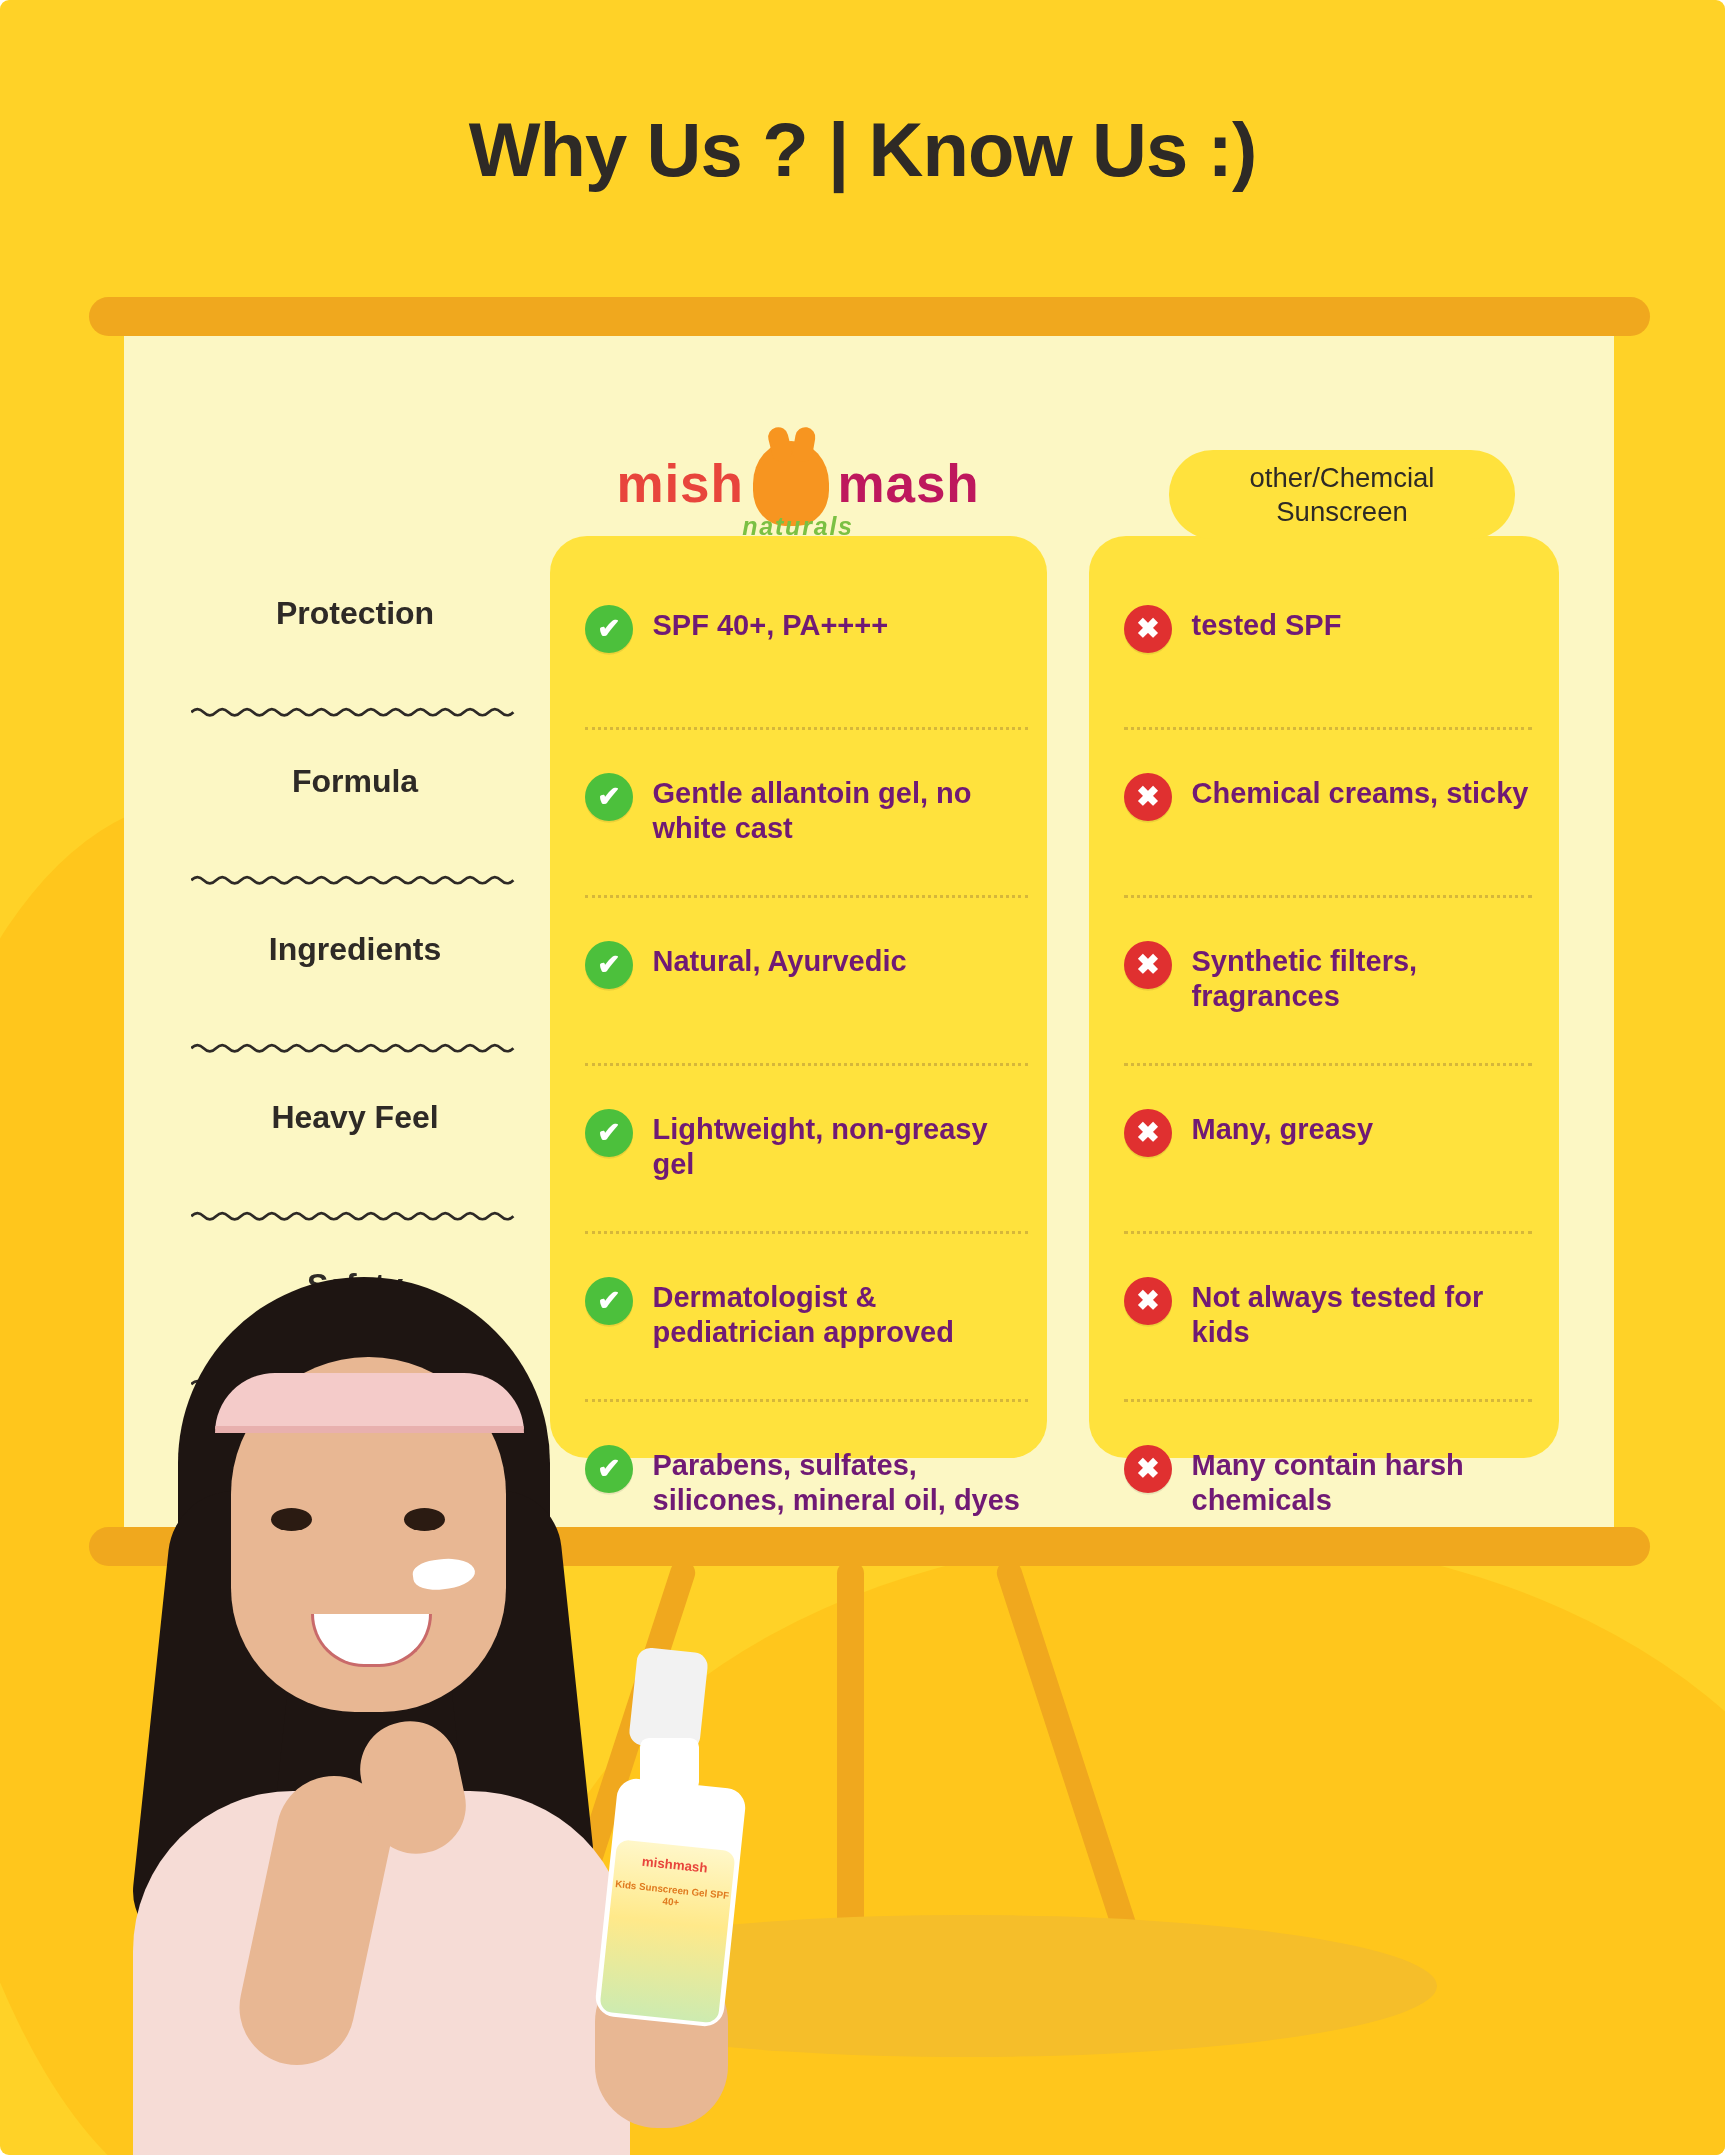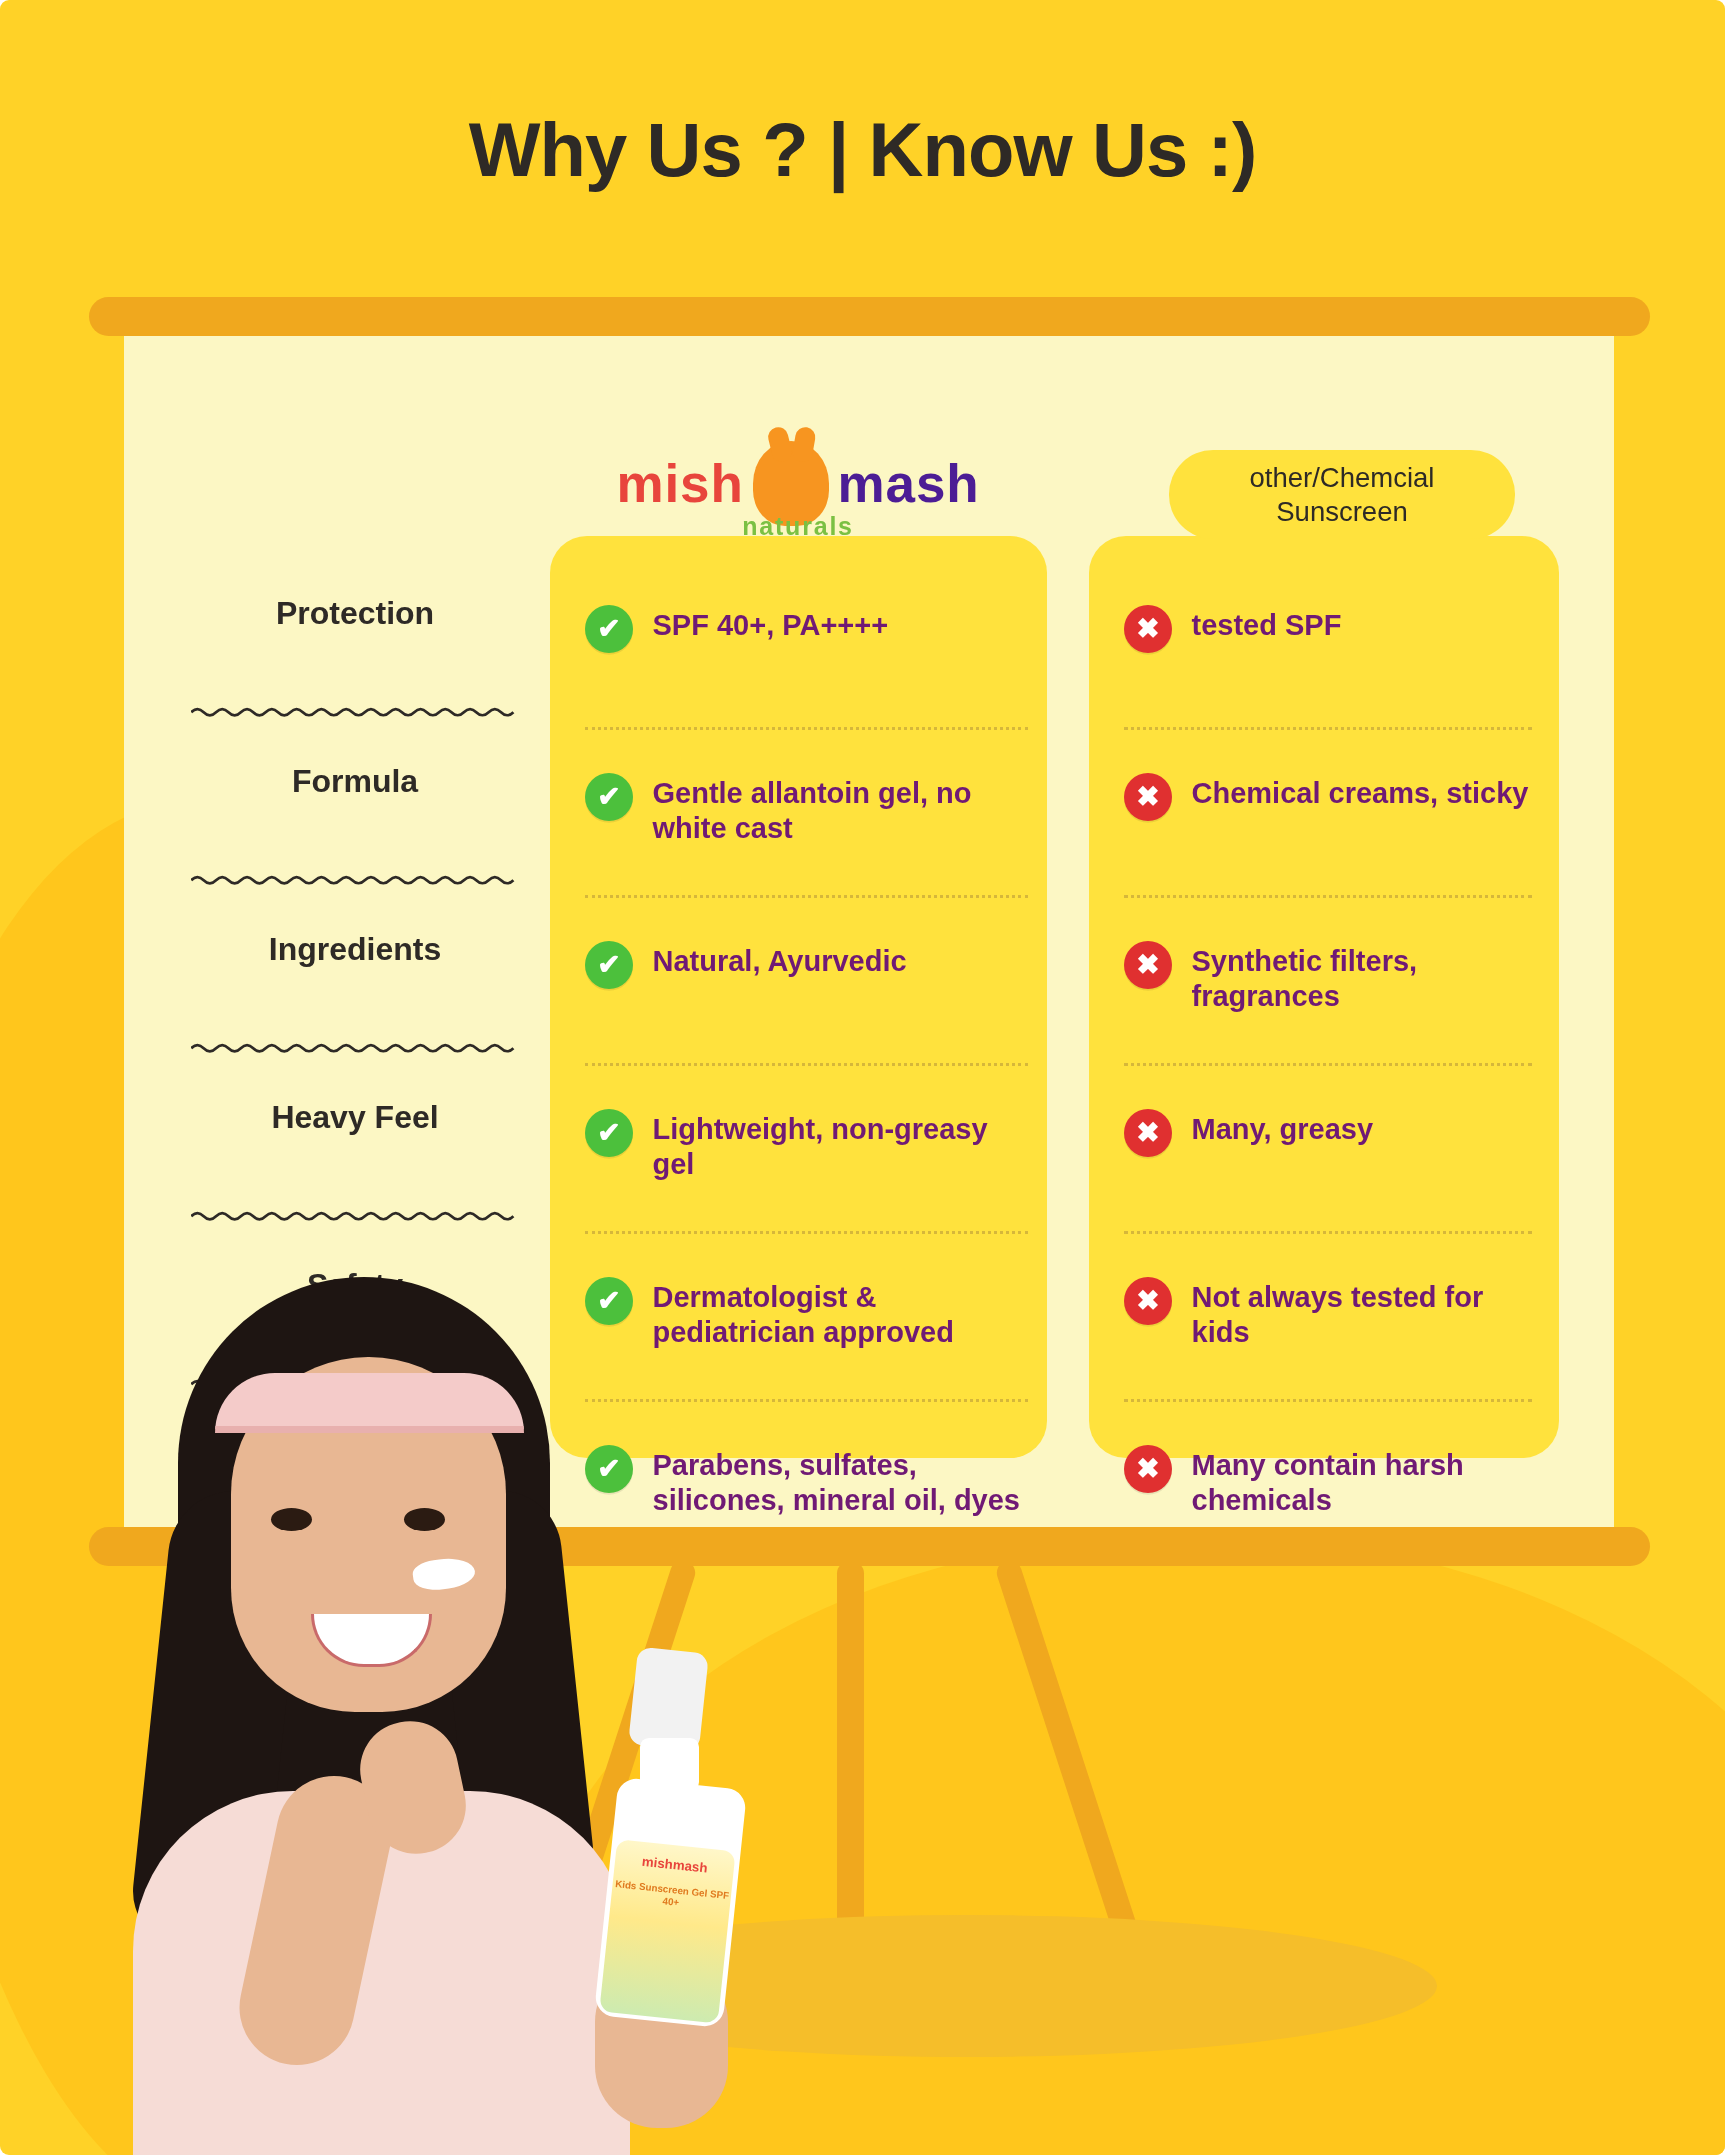--- a/index.html
+++ b/index.html
@@ -191,20 +191,21 @@
   .logo-sub {
     position: absolute;
     left: 0;
     top: 82px;
     width: 452px;
     text-align: center;
     font-size: 25px;
     font-weight: bold;
     color: #7BC043;
     letter-spacing: 1.8px;
+    font-style: italic;
   }
 
   
   .other-pill {
     position: absolute;
     left: 1169px;
     top: 450px;
     width: 346px;
     height: 89px;
     background: #FFE23D;
@@ -511,21 +512,21 @@
   <div class="board-face"></div>
   <div class="board-topbar"></div>
   <div class="board-bottombar"></div>
 
   <div class="col-brand"></div>
   <div class="col-other"></div>
 
   <div class="brand-logo">
     <span class="logo-word" style="color:#E8453C">mish</span>
     <span class="logo-mark"></span>
-    <span class="logo-word" style="color:#4c1d95">mash</span>
+    <span class="logo-word" style="color:#be185d">mash</span>
     <span class="logo-sub">naturals</span>
   </div>
 
   <div class="other-pill">
     <span>other/Chemcial</span>
     <span>Sunscreen</span>
   </div>
 
   <div class="labels">
     <div class="label-row">

